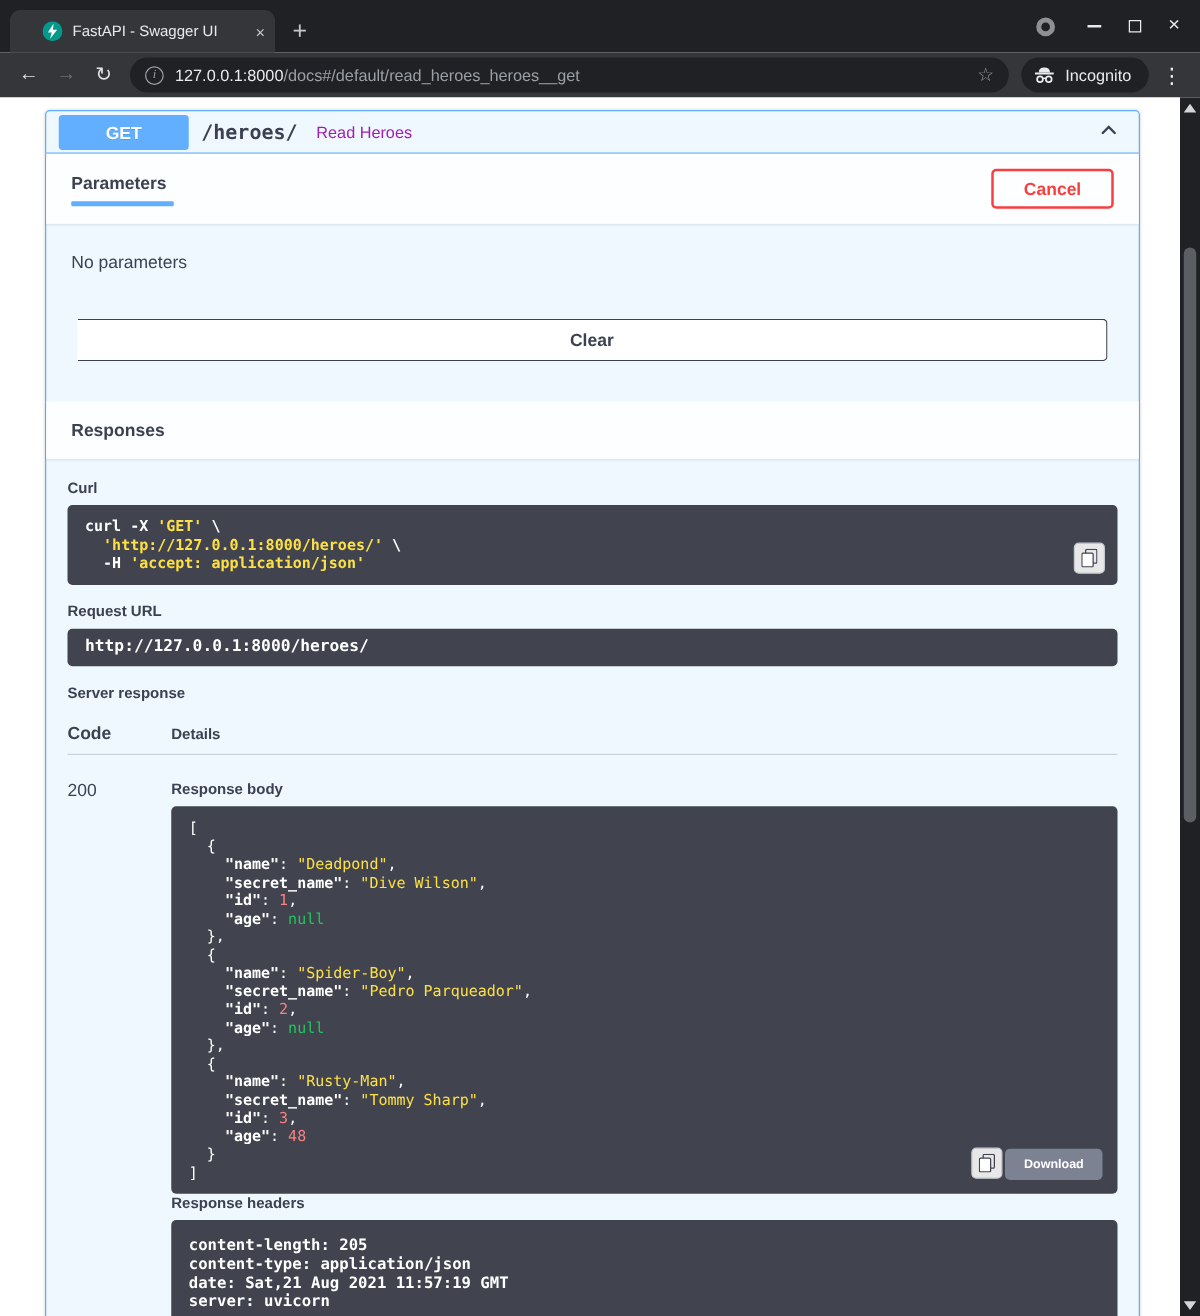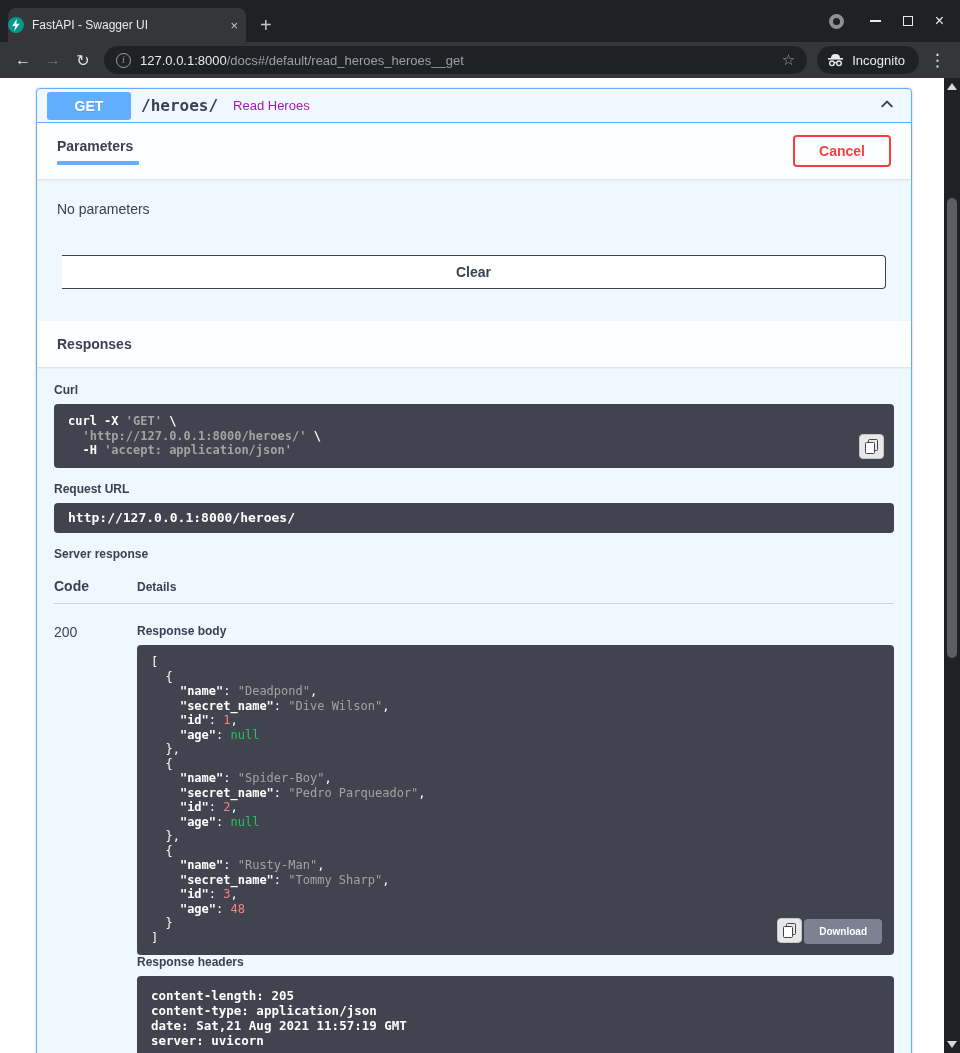--- a/index.html
+++ b/index.html
@@ -1,22 +1,22 @@
 <!DOCTYPE html>
 <html><head>
 <meta charset="utf-8">
 <style>
   * { margin:0; padding:0; box-sizing:border-box; }
   html,body { width:960px; height:1053px; overflow:hidden; }
   body { font-family:"Liberation Sans", sans-serif; background:#fff; position:relative; }
 
   
   .tabstrip { height:42px; background:#202124; display:flex; align-items:flex-end; }
-  .tab { width:238px; height:34px; background:#35363a; border-radius:8px 8px 0 0; margin-left:8px;
-         display:flex; align-items:center; gap:8px; padding:0 8px 0 0; color:#e8eaed; font-size:12px; }
+  .tab { width:212px; height:34px; background:#35363a; border-radius:8px 8px 0 0; margin-left:8px;
+         display:flex; align-items:center; gap:8px; padding:0 8px 0 26px; color:#e8eaed; font-size:12px; }
   .tab-title { flex:1; white-space:nowrap; overflow:hidden; }
   .tab-close { color:#c3c6c9; font-size:13px; cursor:default; }
   .newtab-btn { color:#c3c6c9; font-size:20px; margin:0 0 7px 14px; line-height:1; }
   .winctrls { margin-left:auto; display:flex; align-items:center; gap:22px; padding-right:16px; height:42px; }
   .status-donut { width:15px; height:15px; border:4px solid #8e9194; border-radius:50%; background:#202124; margin-right:4px; }
   .win-min { width:11px; height:2px; background:#e8eaed; display:inline-block; }
   .win-max { width:10px; height:10px; border:1.5px solid #e8eaed; display:inline-block; }
   .win-close { color:#e8eaed; font-size:16px; line-height:1; }
 
   .toolbar { height:36px; background:#35363a; display:flex; align-items:center; padding:0 8px; }
@@ -33,21 +33,21 @@
   .incog { display:flex; align-items:center; gap:8px; background:#202124; border-radius:14px; height:28px;
            padding:0 14px 0 10px; color:#e8eaed; font-size:13px; }
   .menu-dots { color:#e8eaed; font-size:17px; margin:0 6px 0 10px; }
 
   
   .page { position:absolute; top:78px; left:0; width:944px; height:975px; background:#fff; overflow:hidden; }
 
   .opblock { margin:10px 32px 0 36px; border:1px solid #61affe; border-radius:4px;
              background:#eff7ff; box-shadow:0 0 3px rgba(0,0,0,.19); }
   .opblock-header { display:flex; align-items:center; padding:4px 10px; border-bottom:1px solid #61affe; height:34px; }
-  .method-badge { background:#61affe; color:#fff; font-weight:bold; font-size:14px; width:84px; text-align:center;
+  .method-badge { background:#61affe; color:#fff; font-weight:bold; font-size:14px; width:104px; text-align:center;
                   padding:6px 0; border-radius:3px; text-shadow:0 1px 0 rgba(0,0,0,.1); }
   .op-path { font-family:"DejaVu Sans Mono", monospace; font-size:16px; font-weight:600; color:#3b4151; margin-left:10px; }
   .op-summary { font-size:13px; color:#a21caf; margin-left:15px; }
   .collapse-btn { margin-left:auto; margin-right:6px; background:none; border:none; }
 
   .section-header { background:rgba(255,255,255,.85); box-shadow:0 1px 2px rgba(0,0,0,.1);
                     display:flex; align-items:center; justify-content:space-between; padding:12px 20px; }
   .sec-title { font-size:14px; font-weight:bold; color:#3b4151; }
   .tab-underline { height:4px; background:#61affe; margin-top:7px; width:82px; border-radius:1px; }
   .cancel-btn { border:2px solid #f93e3e; color:#f93e3e; background:transparent; border-radius:4px;
@@ -68,21 +68,21 @@
 
   .codeblock { position:relative; background:#41444e; border-radius:4px; padding:10px 14px; }
   .codeblock pre { font-family:"DejaVu Sans Mono", monospace; font-size:12px; line-height:14.5px;
                    color:#fff; white-space:pre; }
   .curl-block pre { font-weight:600; }
   .url-block { padding:8px 14px; }
   .url-block pre { font-size:13px; font-weight:600; }
   .headers-block { padding:12px 14px; }
   .headers-block pre { font-weight:600; font-size:12.5px; line-height:15px; }
 
-  .tok-str  { color:#a3a3a3; }
+  .tok-str  { color:#fde047; }
   .tok-num  { color:#f98181; }
   .tok-null { color:#22c55e; }
   .tok-key  { color:#ffffff; font-weight:bold; }
 
   .copy-btn { position:absolute; right:10px; bottom:9px; width:25px; height:25px; border-radius:4px;
               background:rgba(255,255,255,.88); border:1px solid #c5c7cc; display:flex;
               align-items:center; justify-content:center; }
   .body-block .copy-btn { right:92px; bottom:12px; }
   .download-btn { position:absolute; right:12px; bottom:11px; background:#7d8293; color:#fff;
                   font-weight:bold; font-size:10px; border:none; border-radius:4px; padding:7px 15px; }

